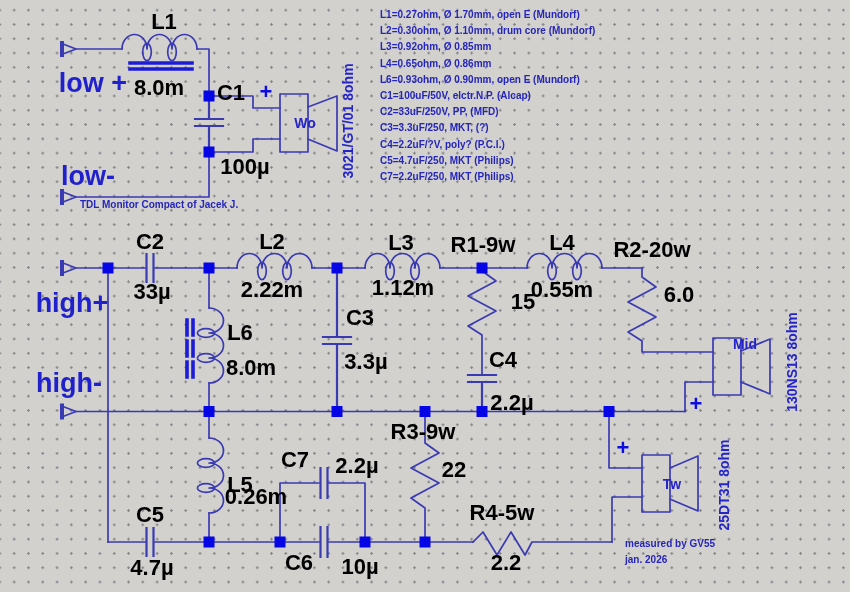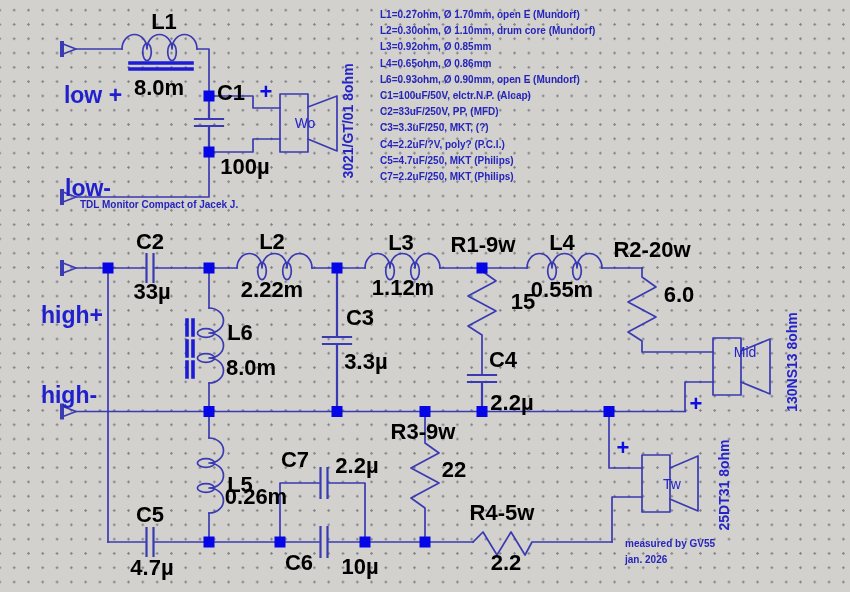--- a/index.html
+++ b/index.html
@@ -10,23 +10,23 @@
     background-image:radial-gradient(circle,#85858a 1px,rgba(0,0,0,0) 1.4px);
     background-size:14.3px 14.3px;
     background-position:7px 3px;
     font-family:"Liberation Sans","DejaVu Sans",sans-serif;
     overflow:hidden;
   }
   svg.wires{position:absolute;left:0;top:0;}
   .lbl{position:absolute;transform:translate(-50%,-50%);
        font-weight:bold;font-size:22px;color:#000;white-space:nowrap;line-height:1;}
   .io{position:absolute;transform:translate(-50%,-50%);
-      font-weight:bold;font-size:23px;color:#2020cc;white-space:nowrap;line-height:1;margin-top:12px;}
+      font-weight:bold;font-size:27px;color:#2020cc;white-space:nowrap;line-height:1;}
   .sp{position:absolute;transform:translate(-50%,-50%);
-      font-weight:normal;font-size:14px;color:#2424c8;white-space:nowrap;line-height:1;}
+      font-weight:bold;font-size:14px;color:#2424c8;white-space:nowrap;line-height:1;}
   .rot{position:absolute;transform:translate(-50%,-50%) rotate(-90deg);
       font-weight:bold;font-size:14px;color:#2424c8;white-space:nowrap;line-height:1;}
   .plus{position:absolute;transform:translate(-50%,-50%);
       font-weight:bold;font-size:22px;color:#0d0de0;white-space:nowrap;line-height:1;}
   .note{position:absolute;font-weight:bold;font-size:10px;color:#2525bb;
       white-space:nowrap;line-height:16.2px;}
 </style>
 </head>
 <body>
 
@@ -230,21 +230,21 @@
   <div class="lbl" style="left:295px;top:460px">C7</div>
   <div class="lbl" style="left:357px;top:466px">2.2µ</div>
   <div class="lbl" style="left:299px;top:563px">C6</div>
   <div class="lbl" style="left:360px;top:567px">10µ</div>
   <div class="lbl" style="left:423px;top:432px">R3-9w</div>
   <div class="lbl" style="left:454px;top:470px">22</div>
   <div class="lbl" style="left:502px;top:513px">R4-5w</div>
   <div class="lbl" style="left:506px;top:563px">2.2</div>
 
   <div class="sp" style="left:305px;top:123px">Wo</div>
-  <div class="sp" style="left:745px;top:352px">Mid</div>
+  <div class="sp" style="left:745px;top:344px">Mid</div>
   <div class="sp" style="left:672px;top:484px">Tw</div>
   <div class="rot" style="left:348px;top:121px">3021/GT/01 8ohm</div>
   <div class="rot" style="left:792px;top:362px">130NS13 8ohm</div>
   <div class="rot" style="left:724px;top:485px">25DT31 8ohm</div>
   <div class="plus" style="left:266px;top:92px">+</div>
   <div class="plus" style="left:696px;top:404px">+</div>
   <div class="plus" style="left:623px;top:448px">+</div>
 
   <div class="note" style="left:80px;top:197px">TDL Monitor Compact of Jacek J.</div>
 

